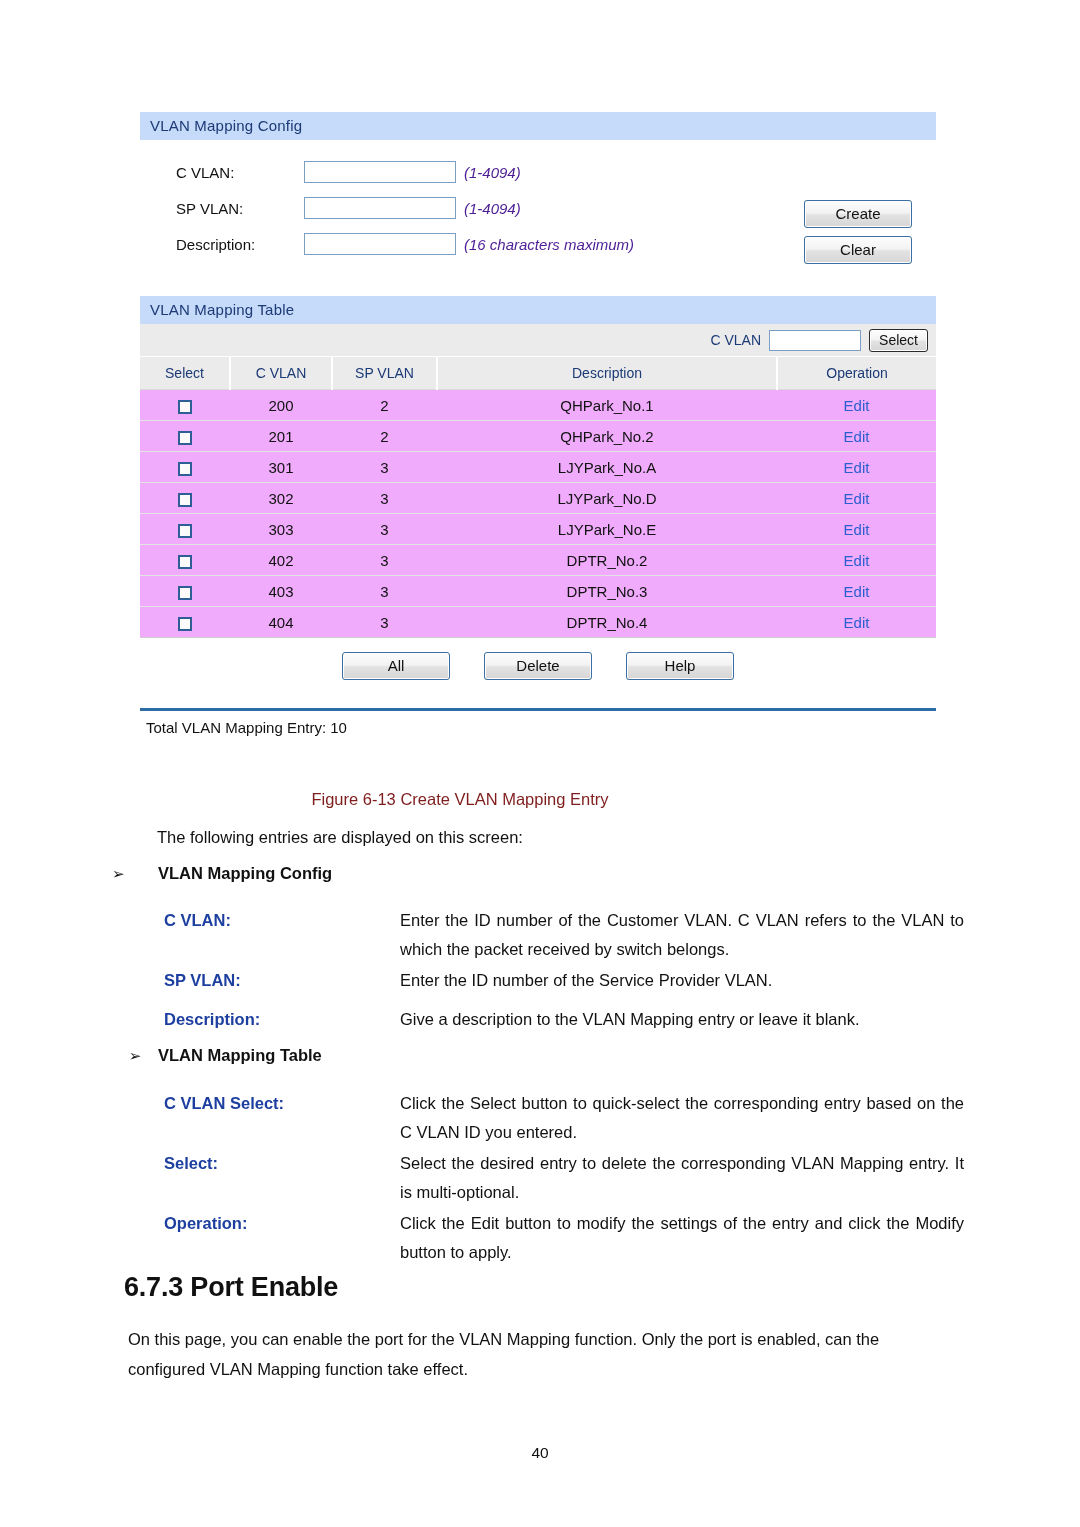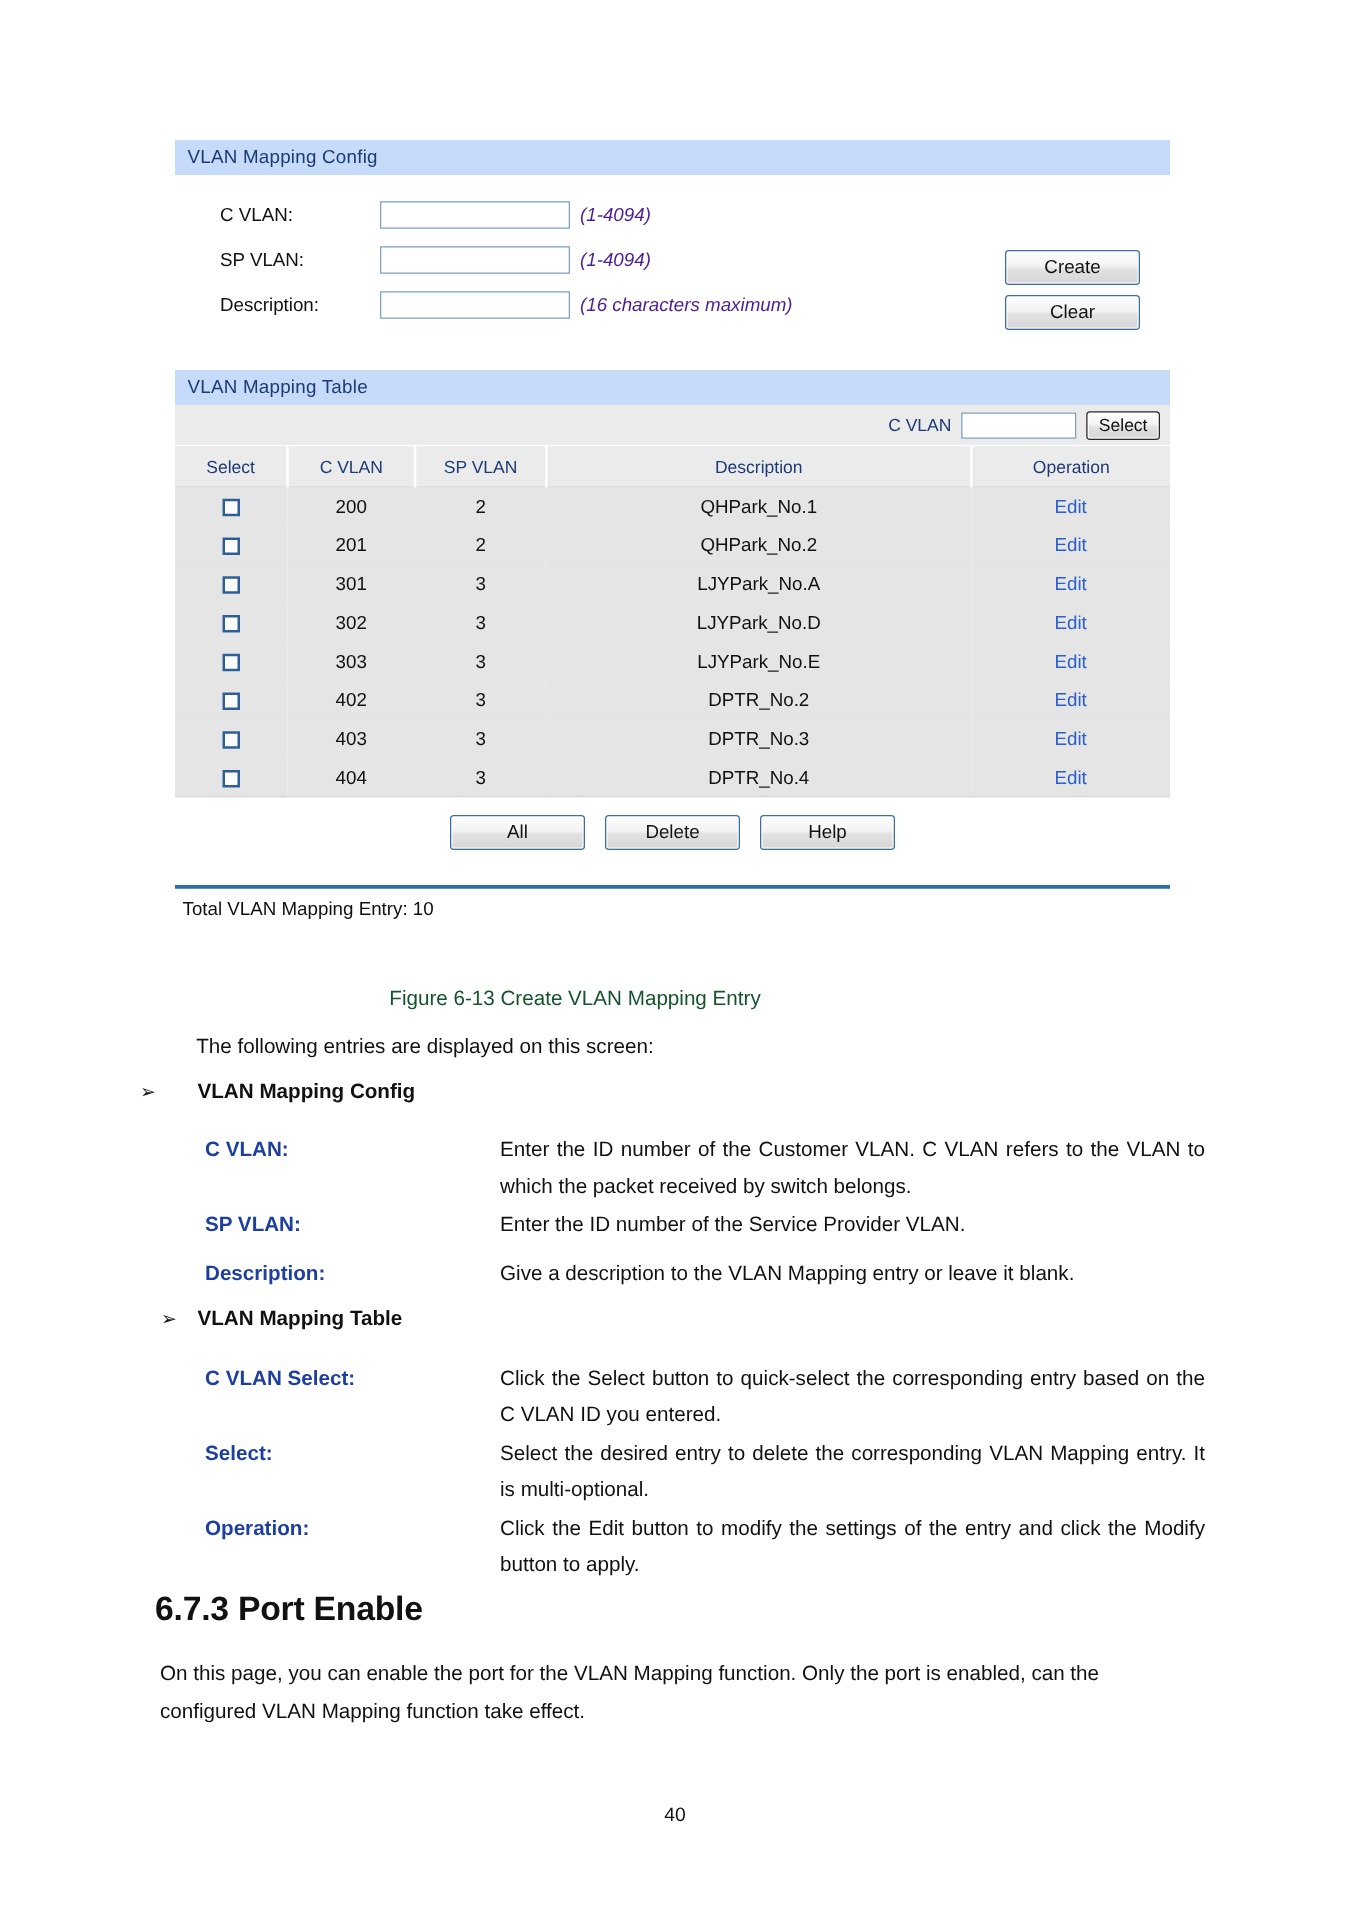--- a/index.html
+++ b/index.html
@@ -129,21 +129,21 @@
     background: #ebebeb;
     color: #1b3a76;
     font-size: 14px;
     font-weight: normal;
     height: 30px;
     border-right: 2px solid #ffffff;
     border-bottom: 1px solid #d9d9d9;
   }
   table.grid th:last-child { border-right: none; }
   table.grid td {
-    background: #e5e5e5;
+    background: #f0abfc;
     font-size: 15px;
     color: #111;
     height: 28px;
     text-align: center;
     border-bottom: 1px solid #e3e3e3;
   }
   table.grid tr:last-child td { border-bottom: 1px solid #cfcfcf; }
 
   .col-select { width: 90px; }
   .col-cvlan  { width: 102px; }
@@ -164,21 +164,21 @@
   .edit-link {
     color: #2b5fd0;
     font-size: 15px;
     text-decoration: none;
     cursor: pointer;
   }
 
   .tbl-actions {
     display: flex;
     justify-content: center;
-    gap: 16px;
+    gap: 34px;
     padding: 14px 0 16px 0;
     background: #ffffff;
   }
 
   .blue-rule {
     height: 3px;
     background: #2c6ca5;
     margin-top: 12px;
   }
   .total-line {
@@ -189,21 +189,21 @@
 
   
   .doc { position: absolute; left: 0; top: 0; width: 1080px; }
 
   .fig-caption {
     position: absolute;
     left: 0; top: 790px;
     width: 920px;
     text-align: center;
     font-size: 16.5px;
-    color: #14532d;
+    color: #7f1d1d;
   }
   .para {
     position: absolute;
     left: 128px;
     font-size: 16.5px;
     color: #111;
     line-height: 30px;
   }
   .bullet {
     position: absolute;

